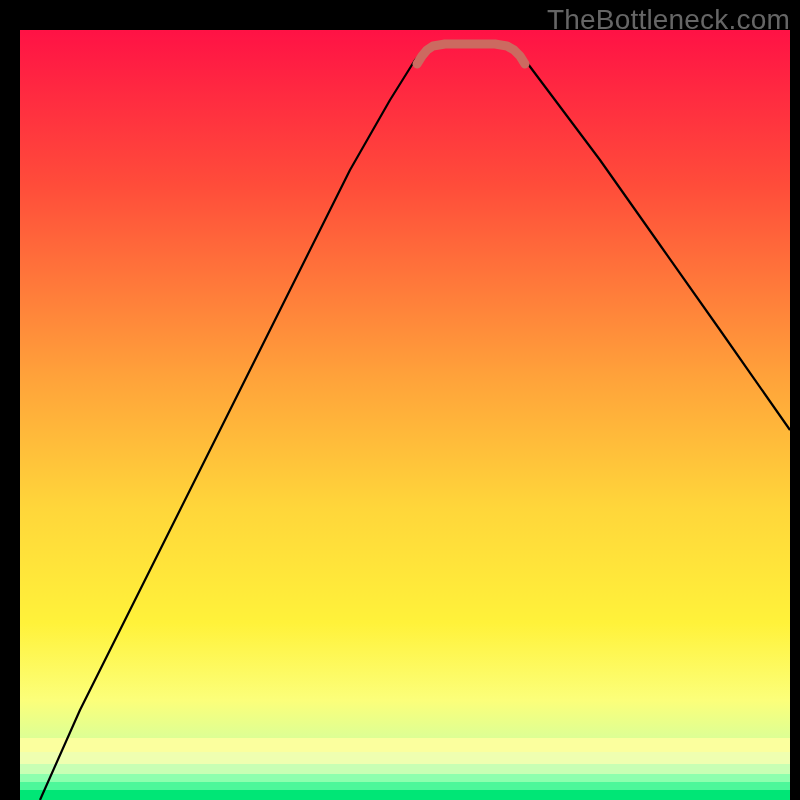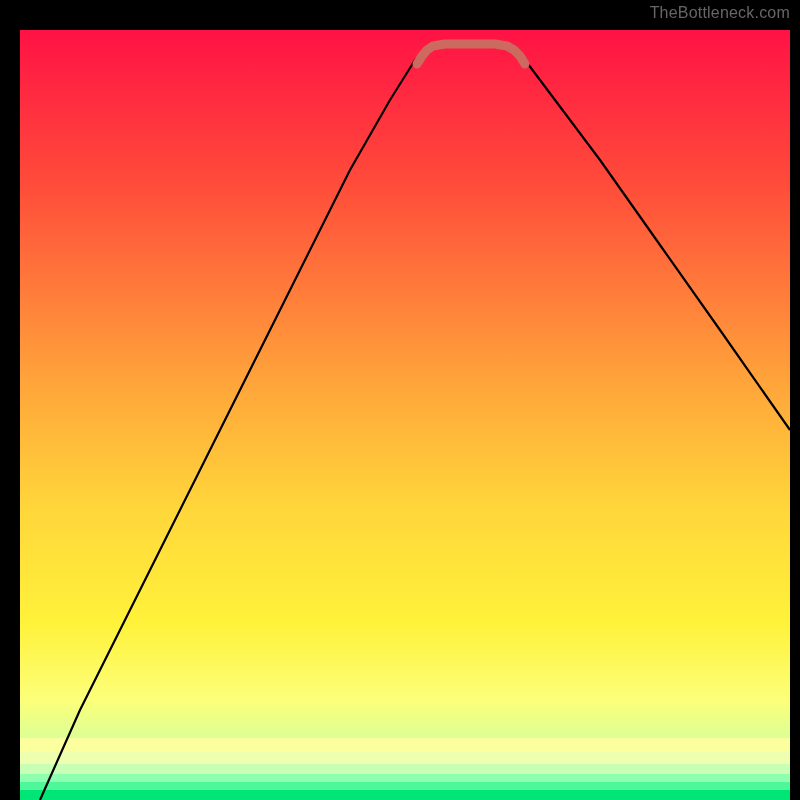--- a/index.html
+++ b/index.html
@@ -9,21 +9,21 @@
     height: 800px;
     background: #000;
     font-family: Arial, Helvetica, sans-serif;
     overflow: hidden;
   }
   .watermark {
     position: absolute;
     top: 4px;
     right: 10px;
     color: #666;
-    font-size: 16px;
+    font-size: 28px;
     font-weight: 500;
     letter-spacing: 0.2px;
     z-index: 5;
   }
   svg {
     display: block;
     position: absolute;
     top: 0;
     left: 0;
   }

